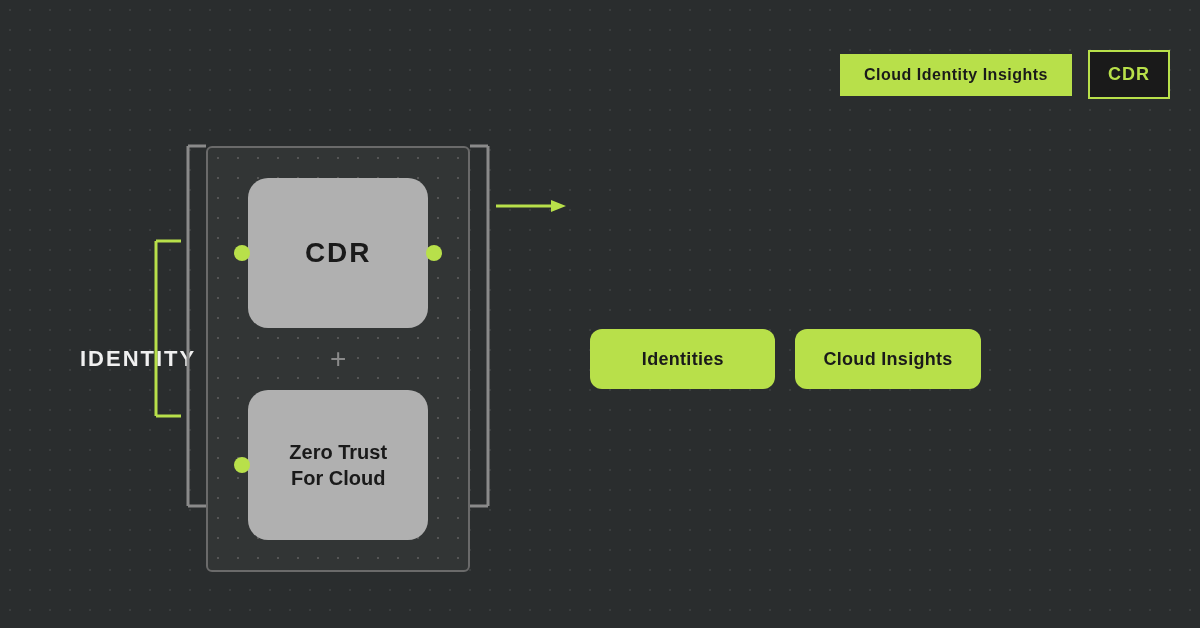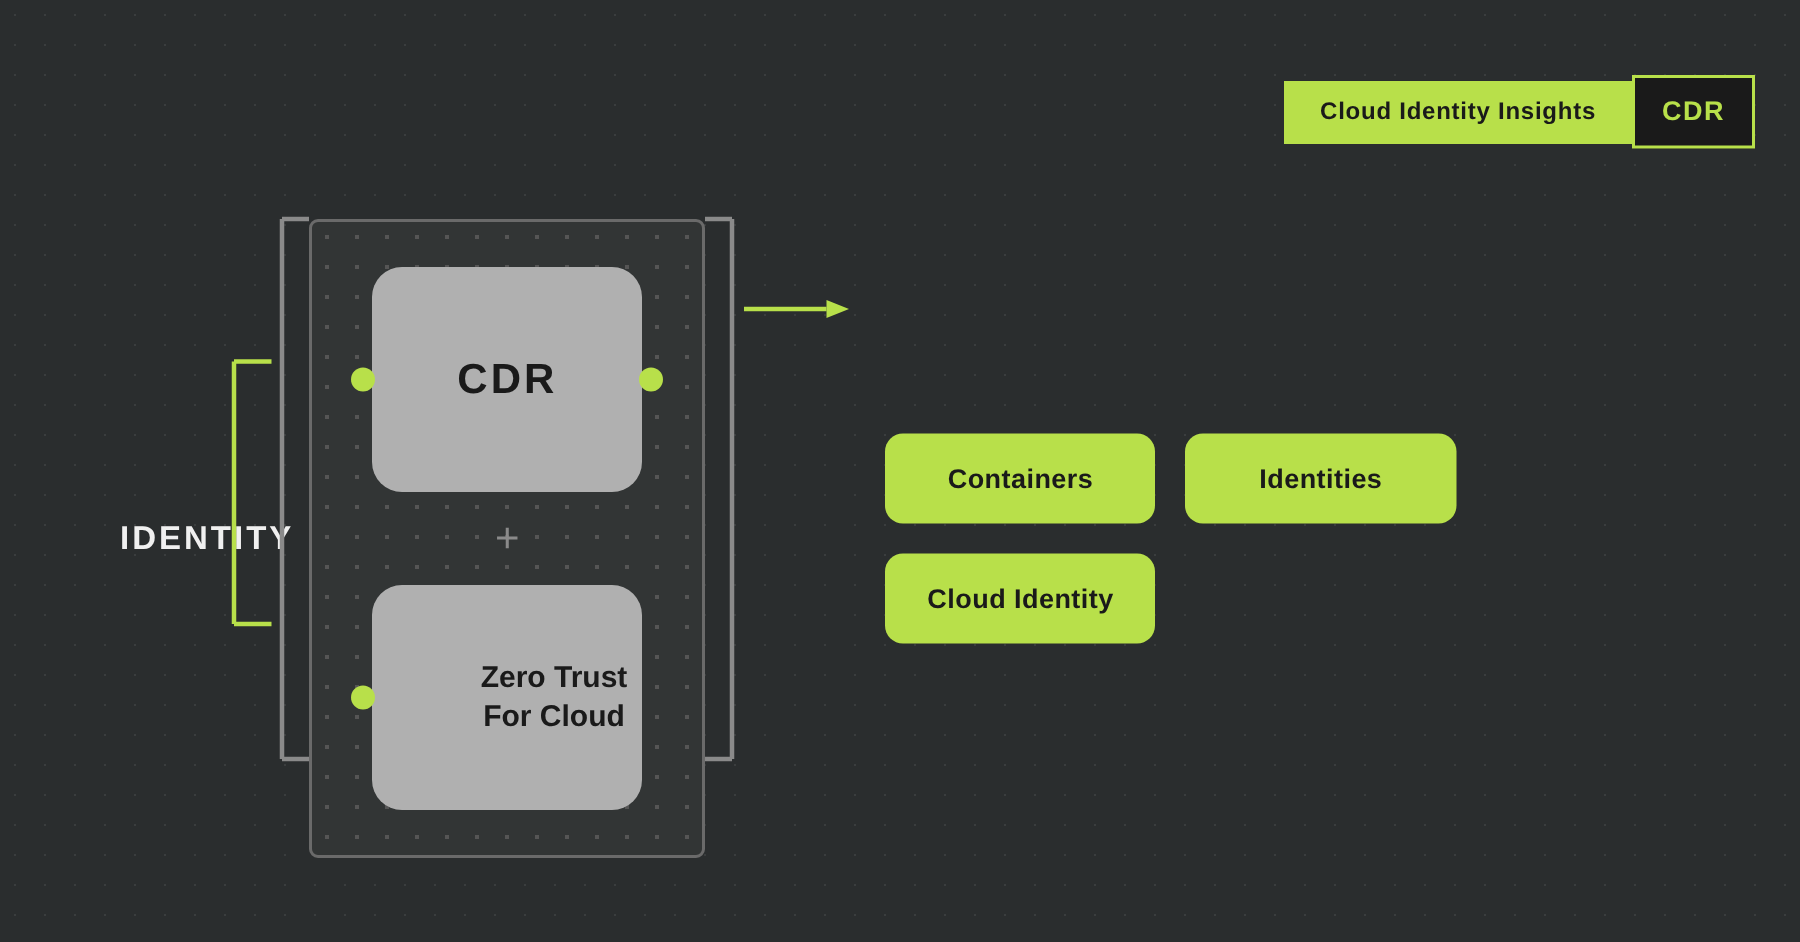--- a/index.html
+++ b/index.html
@@ -22,21 +22,21 @@
       pointer-events: none;
     }
 
     
     .header-badge {
       position: absolute;
       top: 50px;
       right: 30px;
       display: flex;
       align-items: center;
-      gap: 0;
+      gap: 16px;
     }
 
     .header-badge-text {
       background-color: #b8e04a;
       color: #1a1a1a;
       font-size: 16px;
       font-weight: 600;
       padding: 12px 24px;
       letter-spacing: 0.5px;
     }
@@ -114,21 +114,21 @@
     }
 
     
     .zero-trust-box {
       background-color: #b0b0b0;
       border-radius: 20px;
       width: 180px;
       height: 150px;
       display: flex;
       align-items: center;
-      justify-content: flex-end;
+      justify-content: center;
       text-align: center;
       position: relative;
     }
 
     .zero-trust-text {
       color: #1a1a1a;
       font-size: 20px;
       font-weight: 800;
       line-height: 1.3;
       padding: 10px;
@@ -259,24 +259,21 @@
     <svg width="80" height="20" style="position: absolute; right: -106px; top: 50px; z-index: 5;">
       <line x1="0" y1="10" x2="55" y2="10" stroke="#b8e04a" stroke-width="3"></line>
       <polygon points="55,4 70,10 55,16" fill="#b8e04a"></polygon>
     </svg>
 
   </div>
 
   <div class="right-grid" style="margin-left: 120px;">
 
     <div class="grid-item">
-      <span class="grid-item-text">Containers</span>
-    </div>
-    <div class="grid-item">
       <span class="grid-item-text">Identities</span>
     </div>
     <div class="grid-item">
-      <span class="grid-item-text">Cloud Identity</span>
+      <span class="grid-item-text">Cloud Insights</span>
     </div>
 
   </div>
 
 </div>
 
 </body></html>

